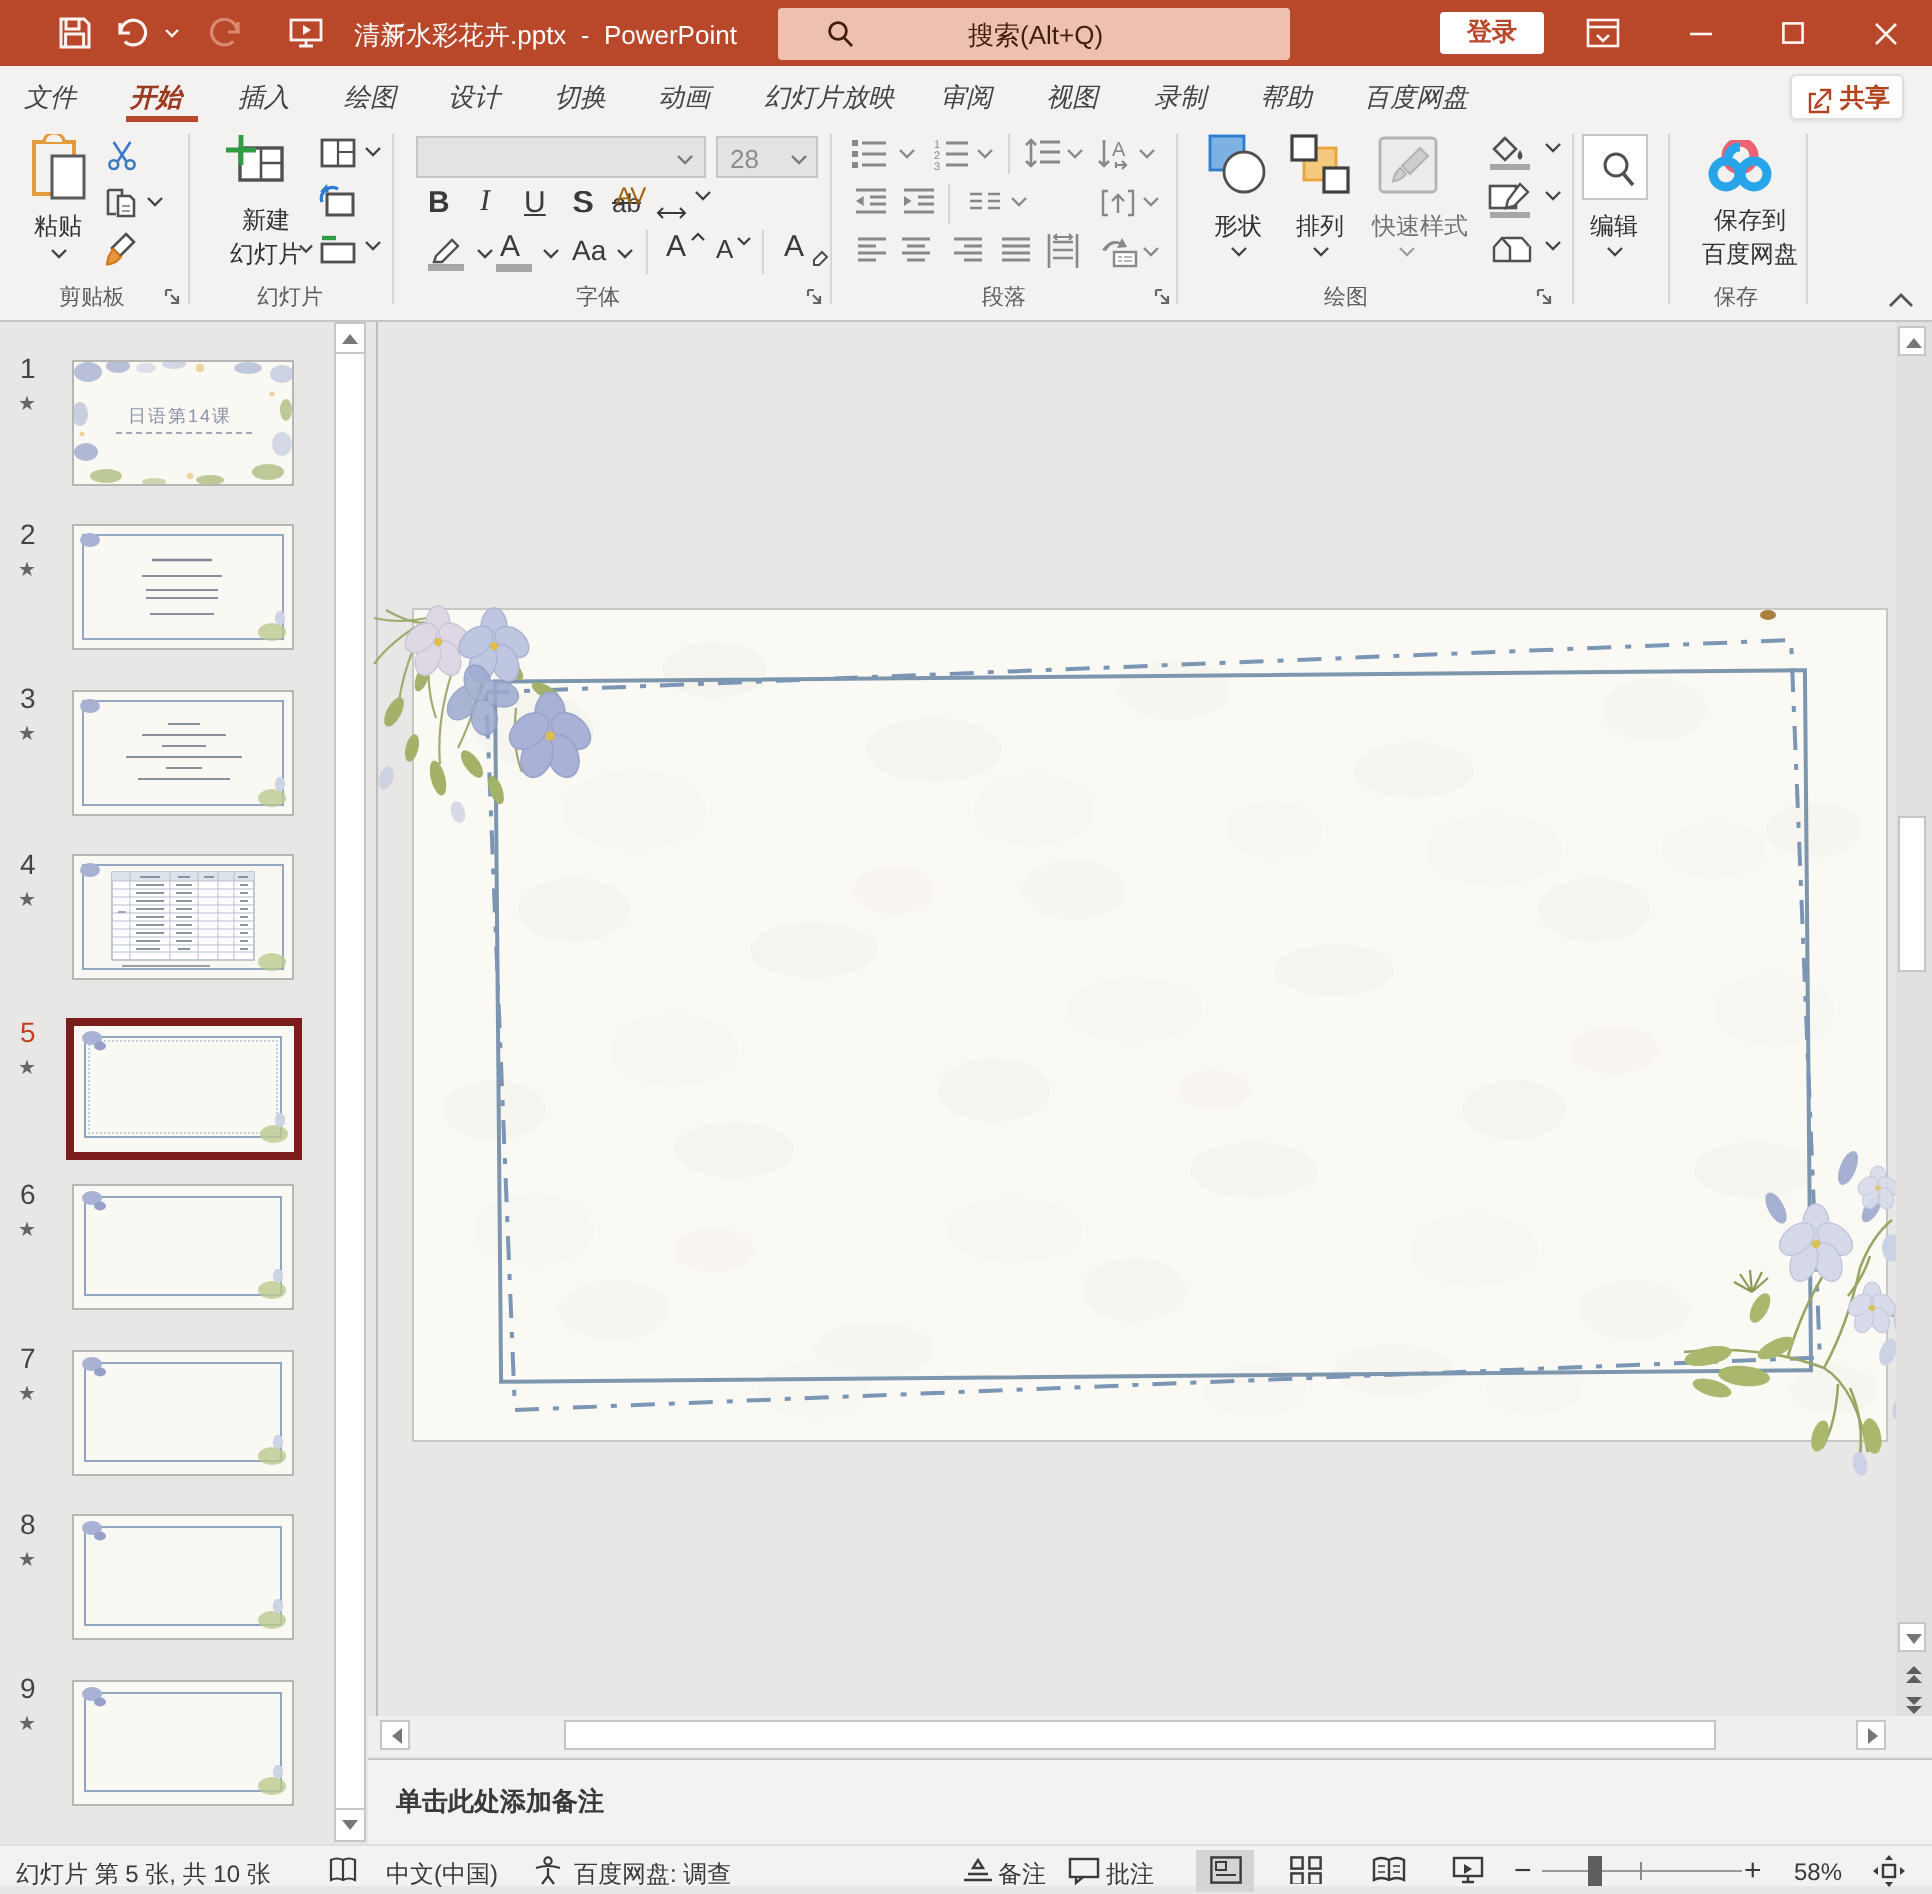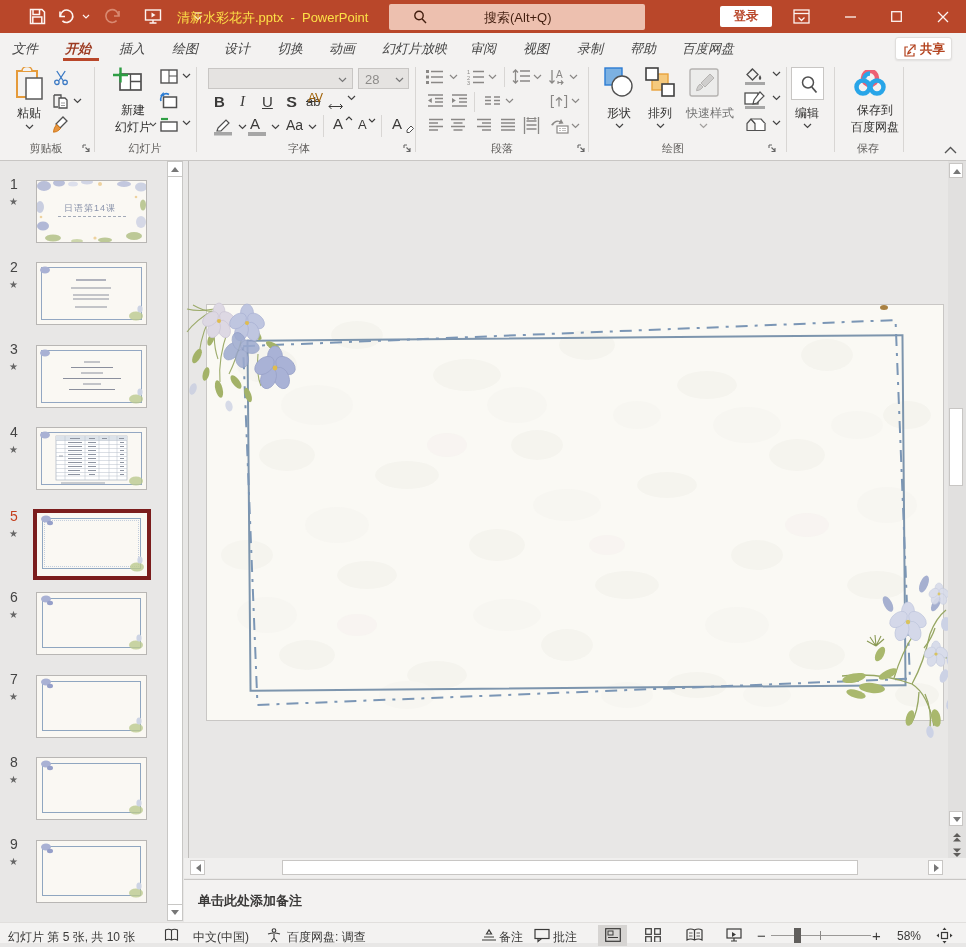--- a/index.html
+++ b/index.html
@@ -2,21 +2,21 @@
 <html><head>
 <meta charset="utf-8">
 <style>
 * { margin:0; padding:0; box-sizing:border-box; }
 html,body { width:966px; height:947px; overflow:hidden; }
 body { font-family:"Liberation Sans", sans-serif; position:relative; background:#e8e7e6; }
 .abs { position:absolute; }
 
 
 #titlebar { position:absolute; left:0; top:0; width:966px; height:33px; background:#b9472a; }
-#titlebar .fname { position:absolute; left:177px; top:9px; color:#fde047; font-size:13px; }
+#titlebar .fname { position:absolute; left:177px; top:9px; color:#ffffff; font-size:13px; }
 #searchbox { position:absolute; left:389px; top:4px; width:256px; height:26px; background:#edc0af; border-radius:2px; }
 #searchbox .stext { position:absolute; left:47px; top:5px; font-size:13px; color:#421e0f;margin-left:48px; }
 #loginbtn { position:absolute; left:720px; top:6px; width:52px; height:21px; background:#fff; border-radius:2px; color:#b9472a; font-size:12.5px; text-align:center; line-height:21px; font-weight:bold; }
 
 
 #tabrow { position:absolute; left:0; top:33px; width:966px; height:29px; background:#f3f2f1; }
 .tab { position:absolute; top:7px; font-size:13px; color:#444;font-style:italic; }
 #tab-home { color:#9c3a21; font-weight:bold; }
 #tab-underline { position:absolute; left:63px; top:25px; width:36px; height:3px; background:#b9472a; }
 #sharebtn { position:absolute; left:895px; top:4px; width:57px; height:23px; background:#fff; border:1px solid #e0dedc; border-radius:3px; box-shadow:0 1px 2px rgba(0,0,0,0.08); }

